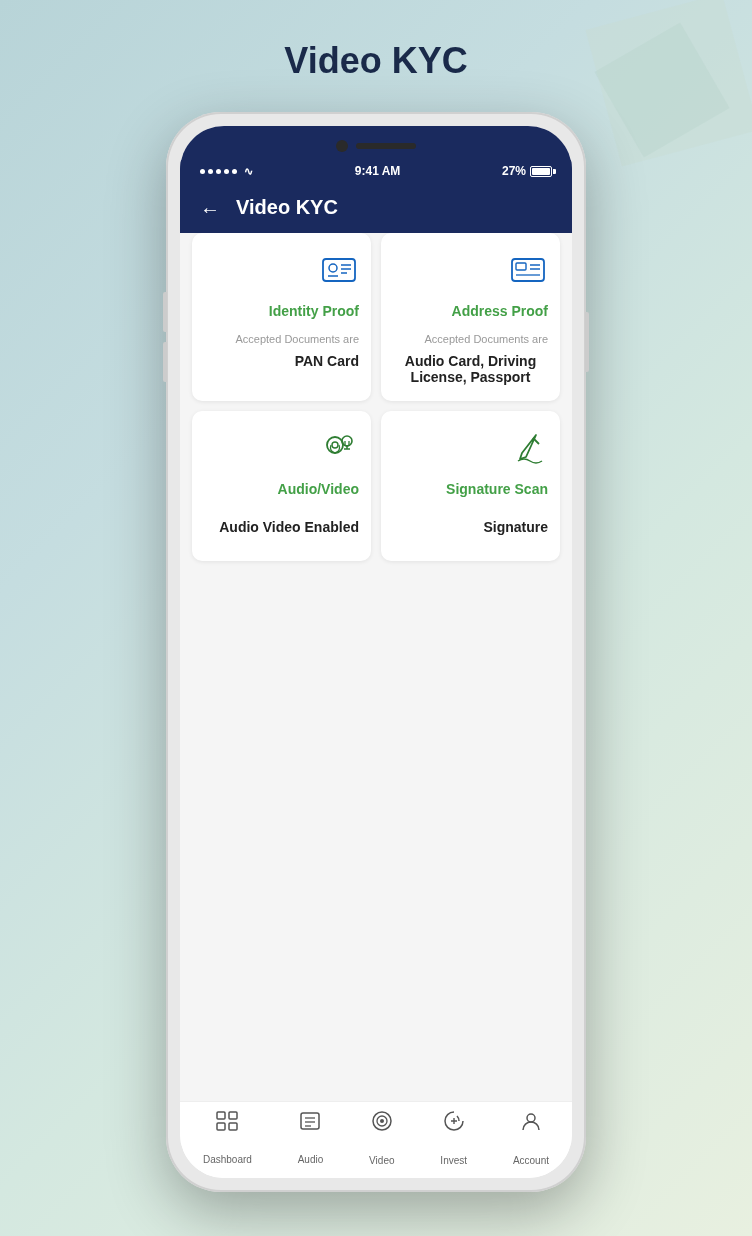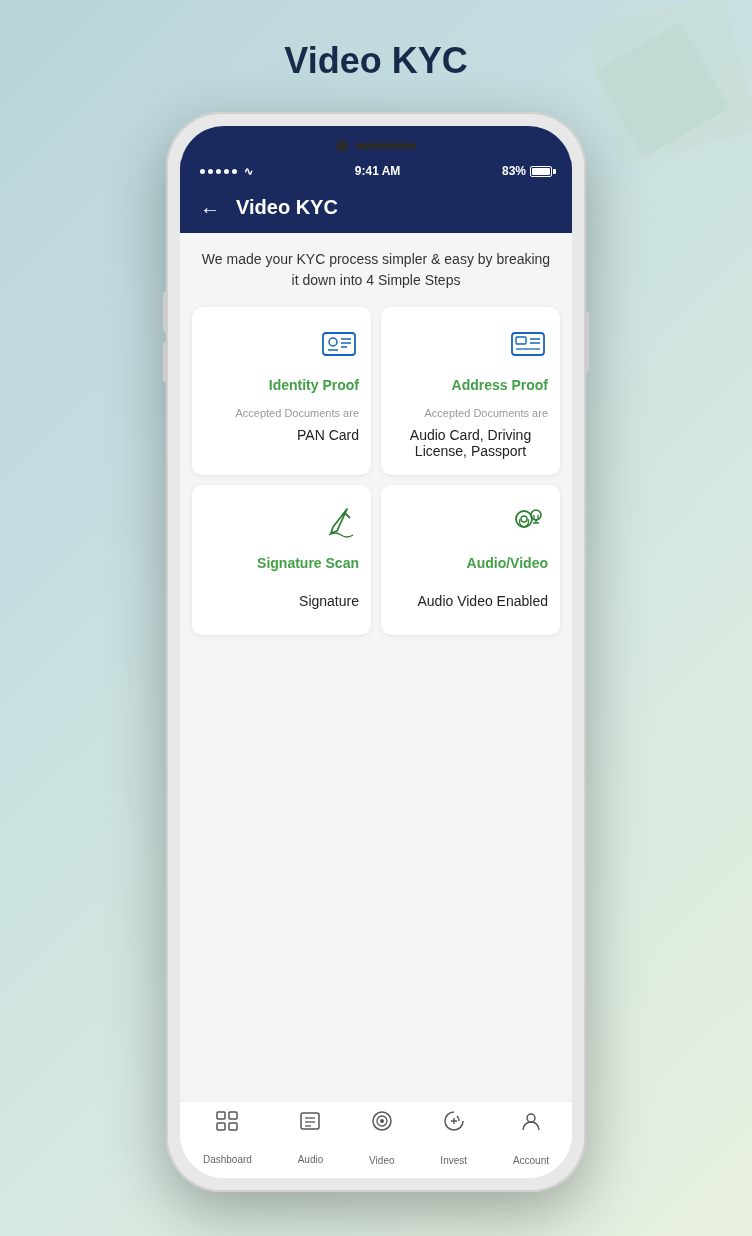--- a/index.html
+++ b/index.html
@@ -260,21 +260,21 @@
       font-size: 11px;
       color: #999;
       margin-top: 8px;
       text-align: center;
       margin-left: 19px;
     }
 
     .step-doc-value {
       font-size: 14px;
       color: #222;
-      font-weight: 400;
+      font-weight: 700;
       text-align: center;
       margin-top: 2px;
     }
 
     
     .bottom-nav {
       background: white;
       display: flex;
       justify-content: space-around;
       align-items: center;
@@ -369,37 +369,36 @@
           <div class="status-left">
             <div class="signal-dot"></div>
             <div class="signal-dot"></div>
             <div class="signal-dot"></div>
             <div class="signal-dot"></div>
             <div class="signal-dot"></div>
             <span class="wifi-icon">∿</span>
           </div>
           <span>9:41 AM</span>
           <div class="status-right">
-            <span>83%</span>
+            <span>27%</span>
             <div class="battery-icon">
               <div class="battery-fill"></div>
             </div>
           </div>
         </div>
 
         <div class="app-header">
           <span class="back-arrow">←</span>
           <span class="header-title">Video KYC</span>
         </div>
       </div>
 
       <div class="app-content">
 
 
-        <div class="description-text">We made your KYC process simpler &amp; easy by breaking it down into 4 Simple Steps</div>
 
         <div class="steps-grid">
 
           <div class="step-card">
             <div class="step-icon">
               <svg class="icon-svg" viewBox="0 0 40 40" fill="none" xmlns="http://www.w3.org/2000/svg">
                 <rect x="4" y="10" width="32" height="22" rx="3" stroke="#1565c0" stroke-width="1.8" fill="none"></rect>
                 <circle cx="14" cy="19" r="4" stroke="#1565c0" stroke-width="1.5" fill="none"></circle>
                 <line x1="22" y1="16" x2="32" y2="16" stroke="#1565c0" stroke-width="1.5"></line>
                 <line x1="22" y1="20" x2="32" y2="20" stroke="#1565c0" stroke-width="1.5"></line>
@@ -418,52 +417,52 @@
                 <rect x="4" y="10" width="32" height="22" rx="3" stroke="#1565c0" stroke-width="1.8" fill="none"></rect>
                 <rect x="8" y="14" width="10" height="7" rx="1" stroke="#1565c0" stroke-width="1.4" fill="none"></rect>
                 <line x1="22" y1="16" x2="32" y2="16" stroke="#1565c0" stroke-width="1.5"></line>
                 <line x1="22" y1="20" x2="32" y2="20" stroke="#1565c0" stroke-width="1.5"></line>
                 <line x1="8" y1="26" x2="32" y2="26" stroke="#1565c0" stroke-width="1.3"></line>
               </svg>
             </div>
             <div class="step-title green">Address Proof</div>
             <div class="step-accepted-label">Accepted Documents are</div>
             <div class="step-doc-value">Audio Card, Driving License, Passport</div>
-          </div>
-
-          <div class="step-card">
-            <div class="step-icon">
-              <svg class="icon-svg" viewBox="0 0 40 40" fill="none" xmlns="http://www.w3.org/2000/svg">
-                <path d="M28 8 L14 26 L12 32 L18 30 Z" stroke="#2e7d32" stroke-width="1.8" fill="none" stroke-linejoin="round"></path>
-                <path d="M25 11 L31 17" stroke="#2e7d32" stroke-width="1.8"></path>
-                <path d="M10 34 Q16 30 22 34 Q28 38 34 34" stroke="#2e7d32" stroke-width="1.5" fill="none"></path>
-              </svg>
-            </div>
-            <div class="step-title green">Signature Scan</div>
-            <div class="step-accepted-label"></div>
-            <div class="step-doc-value">Signature</div>
           </div>
 
           <div class="step-card">
             <div class="step-icon">
               <svg class="icon-svg" viewBox="0 0 40 40" fill="none" xmlns="http://www.w3.org/2000/svg">
                 <circle cx="16" cy="18" r="8" stroke="#2e7d32" stroke-width="1.8" fill="none"></circle>
                 <circle cx="16" cy="18" r="3" stroke="#2e7d32" stroke-width="1.4" fill="none"></circle>
                 <path d="M12 18 Q10 24 16 26 Q22 24 20 18" stroke="#2e7d32" stroke-width="1.3" fill="none"></path>
                 <circle cx="28" cy="14" r="5" stroke="#2e7d32" stroke-width="1.6" fill="none"></circle>
                 <path d="M26 14 L26 18 Q28 20 30 18 L30 14" stroke="#2e7d32" stroke-width="1.3" fill="none"></path>
                 <line x1="28" y1="19" x2="28" y2="22" stroke="#2e7d32" stroke-width="1.5"></line>
                 <line x1="25" y1="22" x2="31" y2="22" stroke="#2e7d32" stroke-width="1.5"></line>
               </svg>
             </div>
             <div class="step-title green">Audio/Video</div>
             <div class="step-accepted-label"></div>
             <div class="step-doc-value">Audio Video Enabled</div>
           </div>
 
+          <div class="step-card">
+            <div class="step-icon">
+              <svg class="icon-svg" viewBox="0 0 40 40" fill="none" xmlns="http://www.w3.org/2000/svg">
+                <path d="M28 8 L14 26 L12 32 L18 30 Z" stroke="#2e7d32" stroke-width="1.8" fill="none" stroke-linejoin="round"></path>
+                <path d="M25 11 L31 17" stroke="#2e7d32" stroke-width="1.8"></path>
+                <path d="M10 34 Q16 30 22 34 Q28 38 34 34" stroke="#2e7d32" stroke-width="1.5" fill="none"></path>
+              </svg>
+            </div>
+            <div class="step-title green">Signature Scan</div>
+            <div class="step-accepted-label"></div>
+            <div class="step-doc-value">Signature</div>
+          </div>
+
         </div>
       </div>
 
       <div class="bottom-nav">
 
         <div class="nav-item">
           <div class="nav-icon">
             <svg width="22" height="20" viewBox="0 0 22 20" fill="none">
               <rect x="1" y="1" width="8" height="7" rx="1" stroke="#555" stroke-width="1.5"></rect>
               <rect x="13" y="1" width="8" height="7" rx="1" stroke="#555" stroke-width="1.5"></rect>

